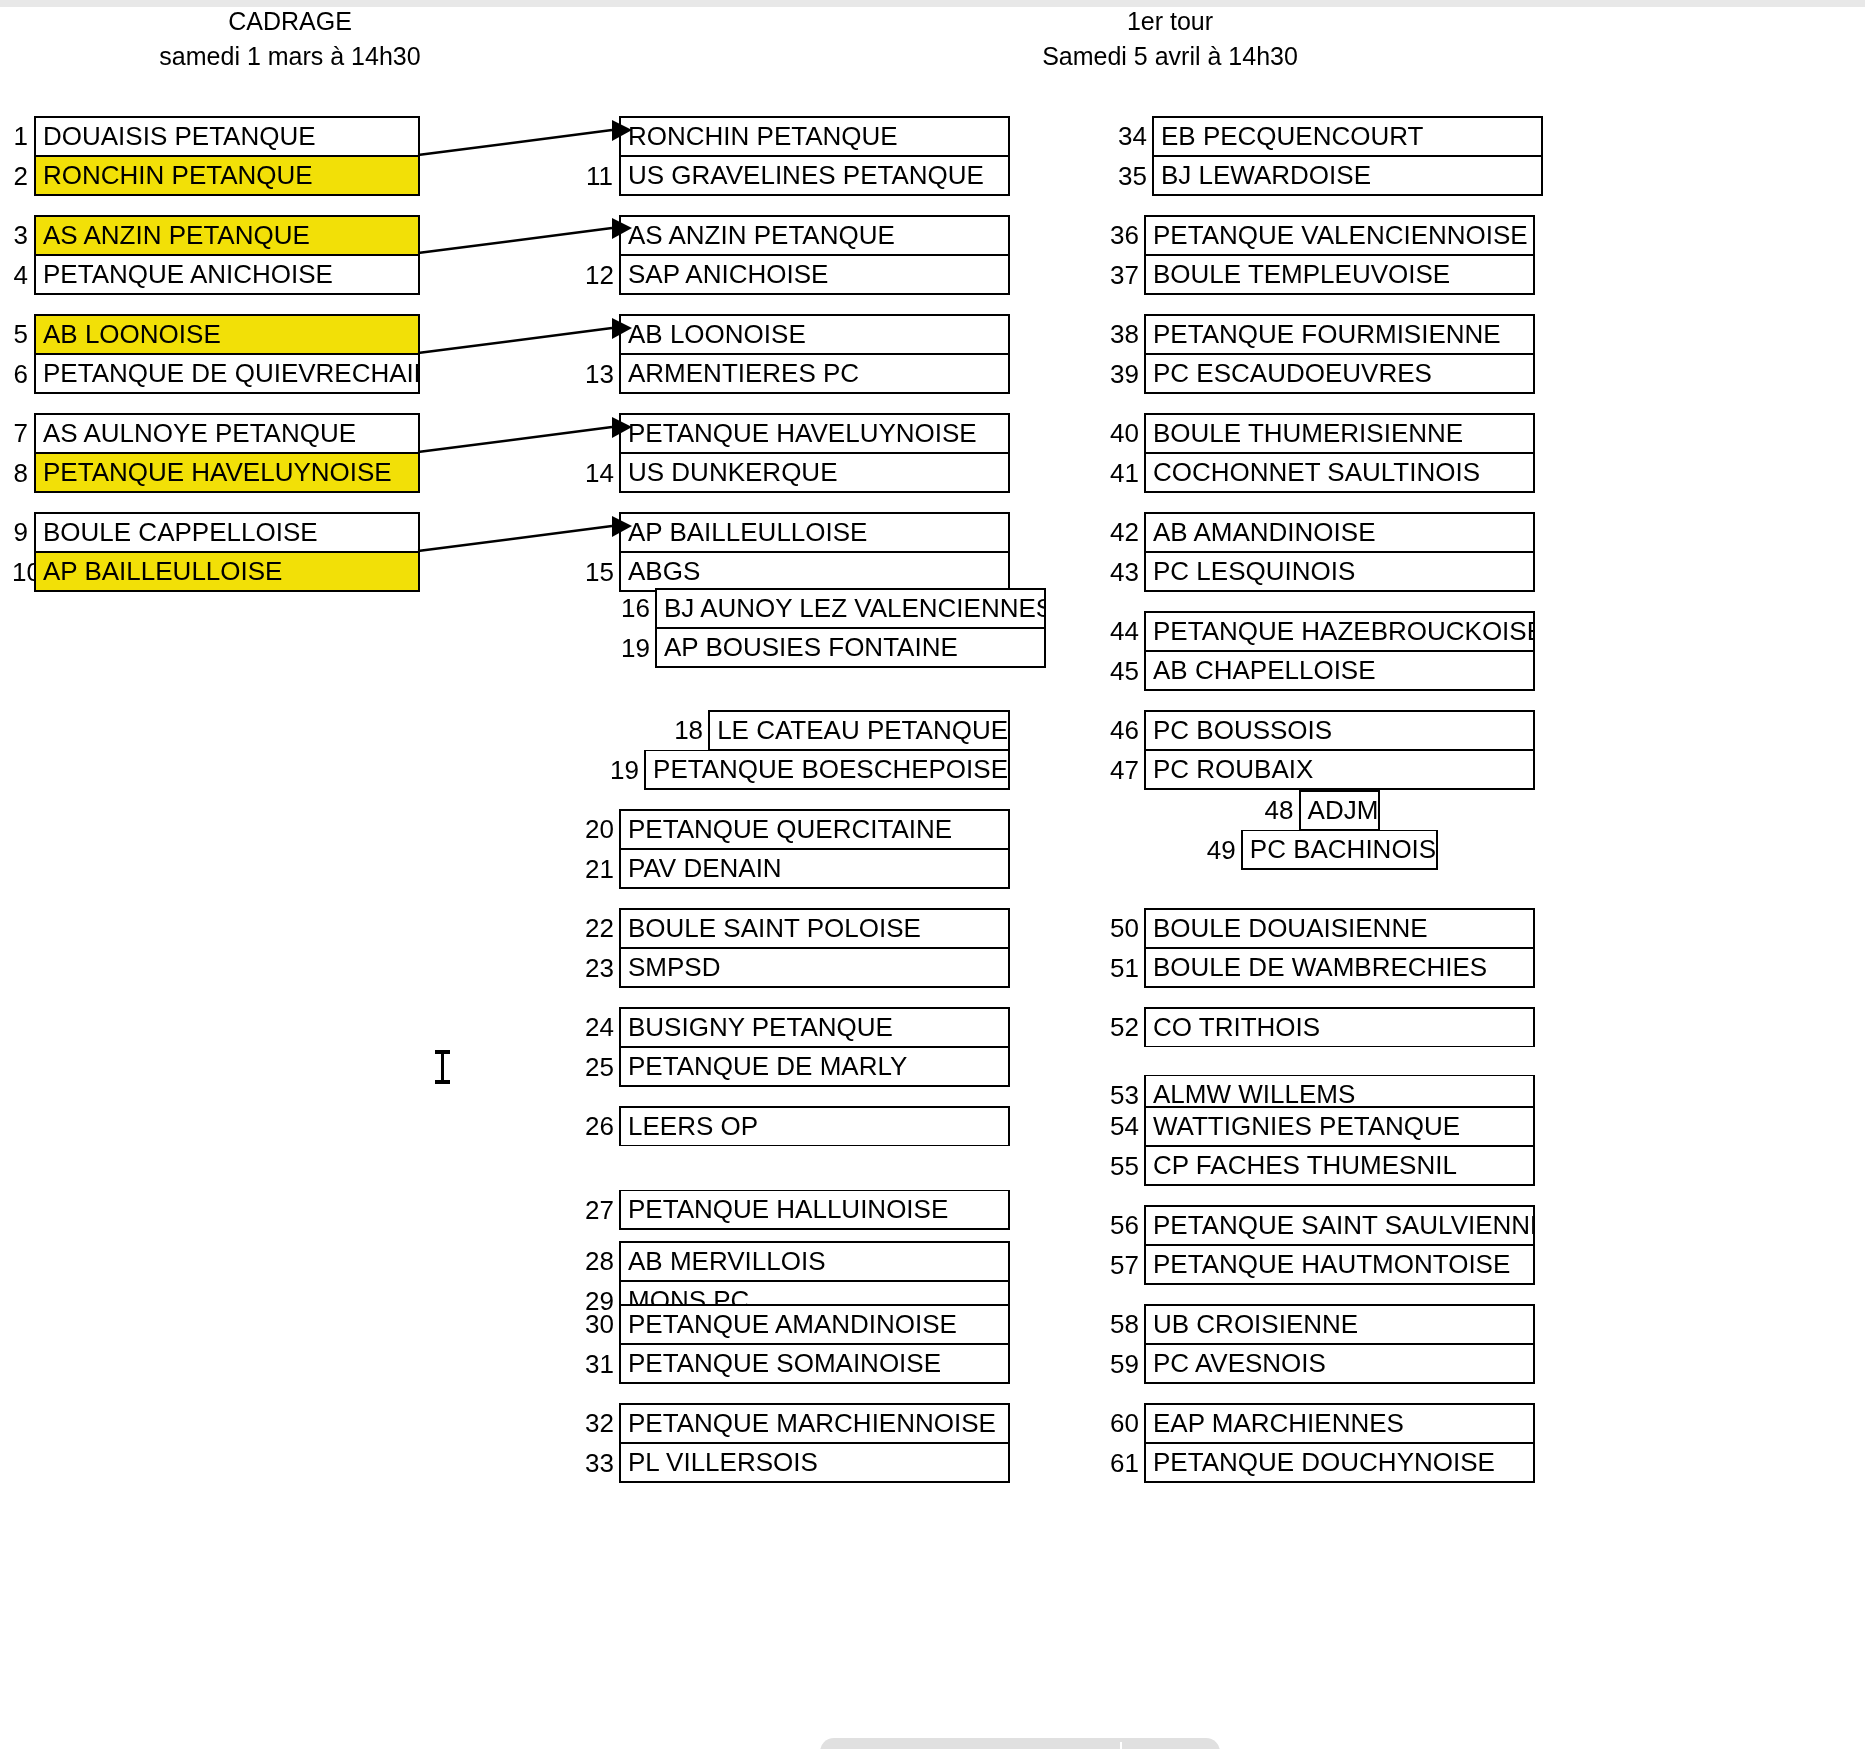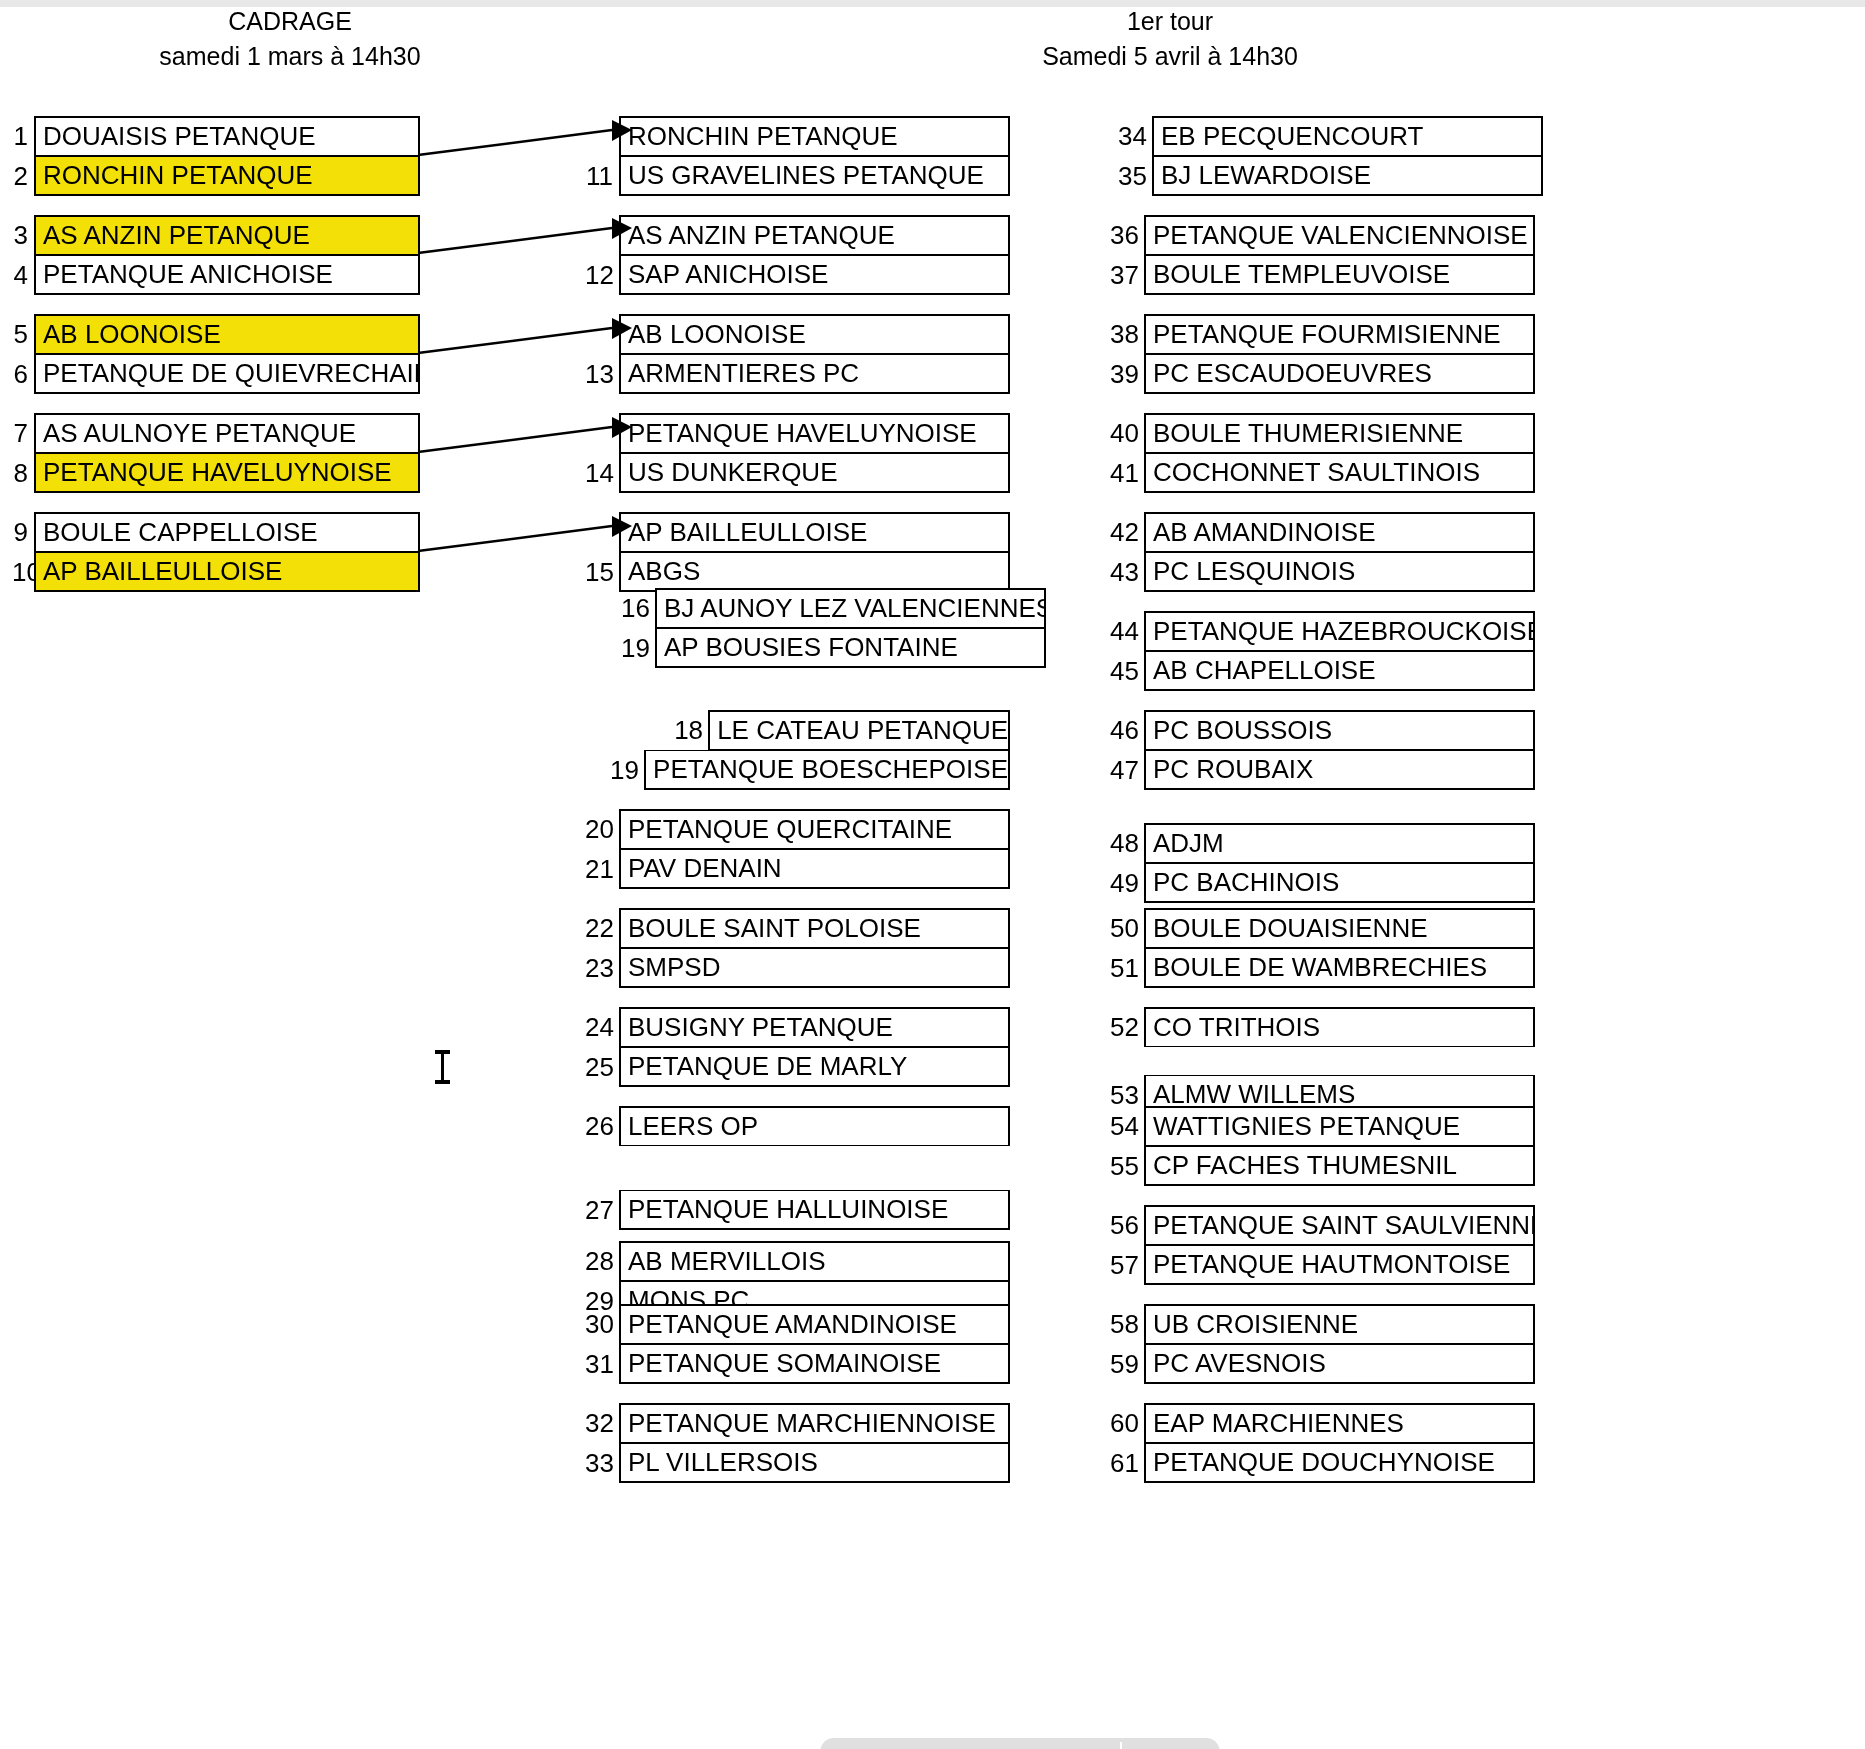--- a/index.html
+++ b/index.html
@@ -403,21 +403,21 @@
     <div class="pair" style="top: 710px;">
       <div class="slot">
         <div class="num">46</div>
         <div class="name">PC BOUSSOIS</div>
       </div>
       <div class="slot bottom">
         <div class="num">47</div>
         <div class="name">PC ROUBAIX</div>
       </div>
     </div>
-    <div class="pair" style="top: 823px;">
+    <div class="pair" style="top: 790px; align-items: center;">
       <div class="slot">
         <div class="num">48</div>
         <div class="name">ADJM</div>
       </div>
       <div class="slot bottom">
         <div class="num">49</div>
         <div class="name">PC BACHINOIS</div>
       </div>
     </div>
     <div class="pair" style="top: 908px;">

